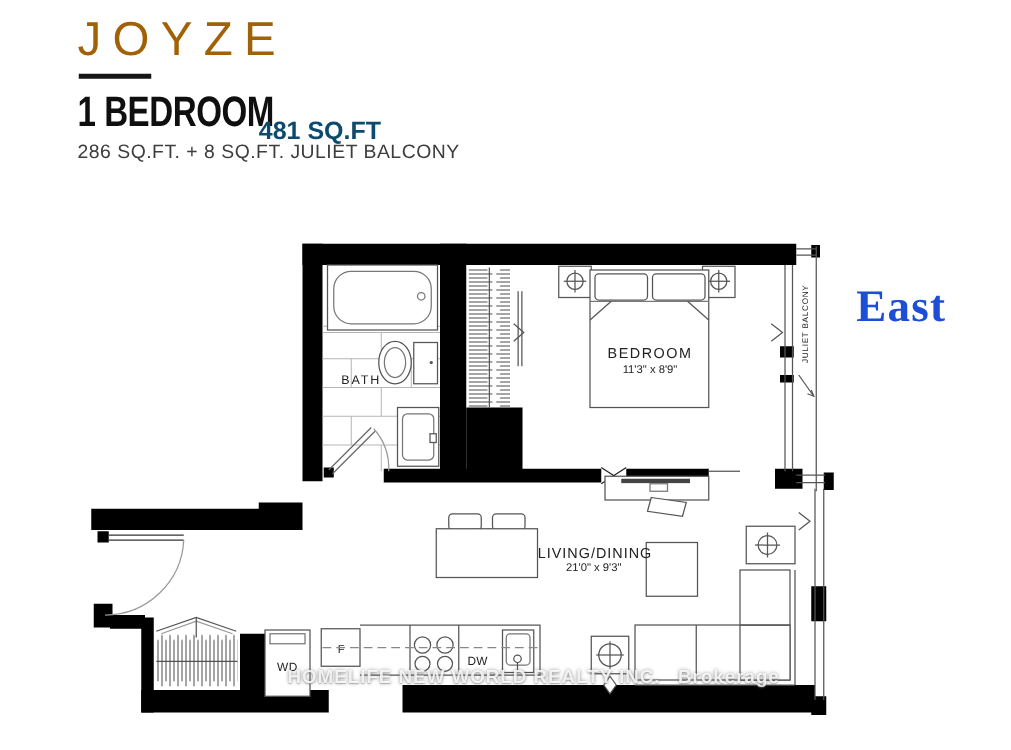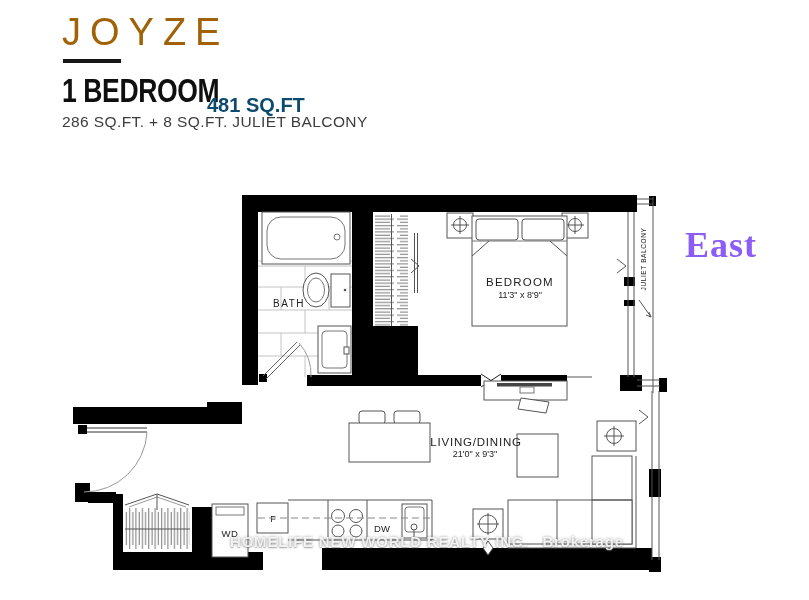--- a/index.html
+++ b/index.html
@@ -8,21 +8,21 @@
   .brand{position:absolute;left:62px;top:11px;font-size:38px;font-weight:500;
          letter-spacing:9px;color:#a16207;}
   .brand-underline{position:absolute;left:63px;top:59px;width:58px;height:4px;background:#161616;}
   .unit-type{position:absolute;left:62px;top:71px;font-size:34px;font-weight:bold;
              color:#0f0f0f;letter-spacing:-0.5px;transform:scaleX(0.78);transform-origin:0 0;
              white-space:nowrap;}
   .area-total{position:absolute;left:207px;top:94px;font-size:20px;font-weight:bold;color:#0c4a6e;}
   .area-breakdown{position:absolute;left:62px;top:113px;font-size:15.5px;color:#3d3d3d;
                   letter-spacing:0.4px;white-space:nowrap;}
   .east{position:absolute;left:685px;top:224px;font-family:"Liberation Serif",serif;
-        font-size:36px;font-weight:bold;color:#8b5cf6;letter-spacing:1px;}
+        font-size:36px;font-weight:bold;color:#1d4ed8;letter-spacing:1px;}
   .watermark{position:absolute;left:230px;top:533px;font-size:15px;font-weight:bold;
              color:rgba(255,255,255,0.85);letter-spacing:0.8px;white-space:nowrap;z-index:5;
              text-shadow:0 0 3px rgba(90,90,90,0.65),0 1px 1px rgba(120,120,120,0.45);}
   .watermark .suffix{margin-left:14px;}
   svg.fp{position:absolute;left:0;top:0;z-index:1;}
   svg.fp text{font-family:"Liberation Sans",sans-serif;fill:#222;}
 </style>
 </head>
 <body>
 

